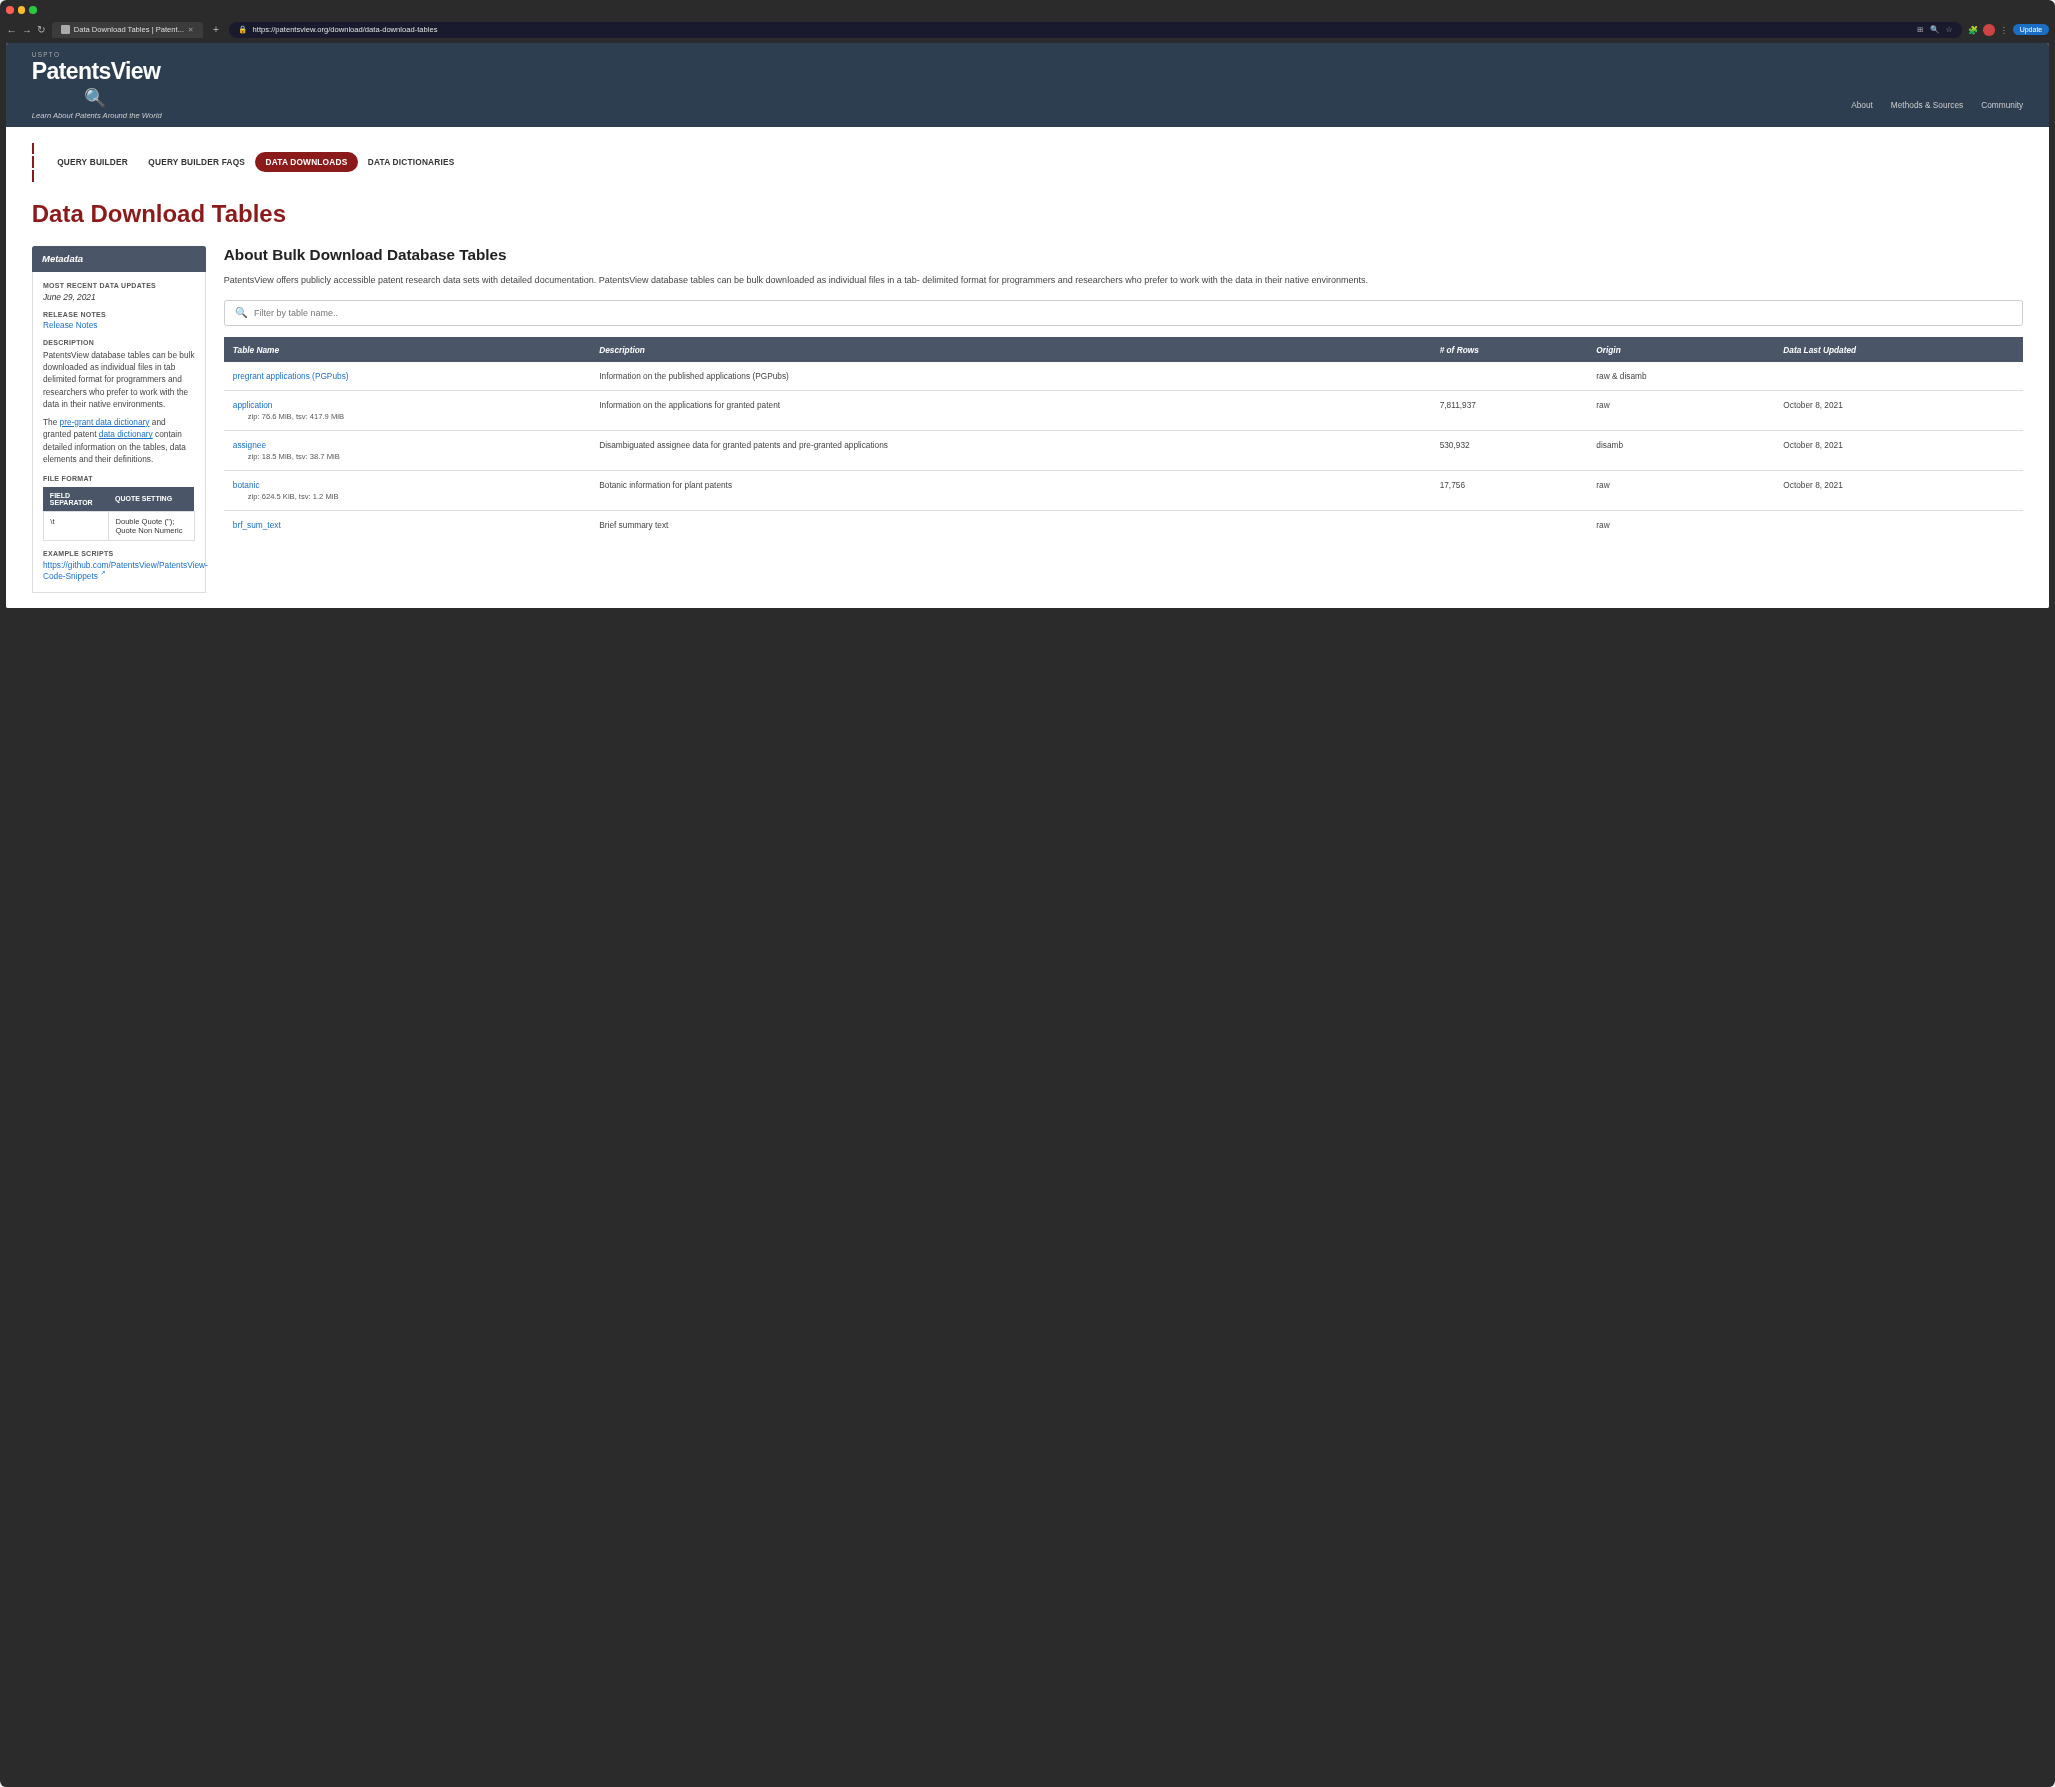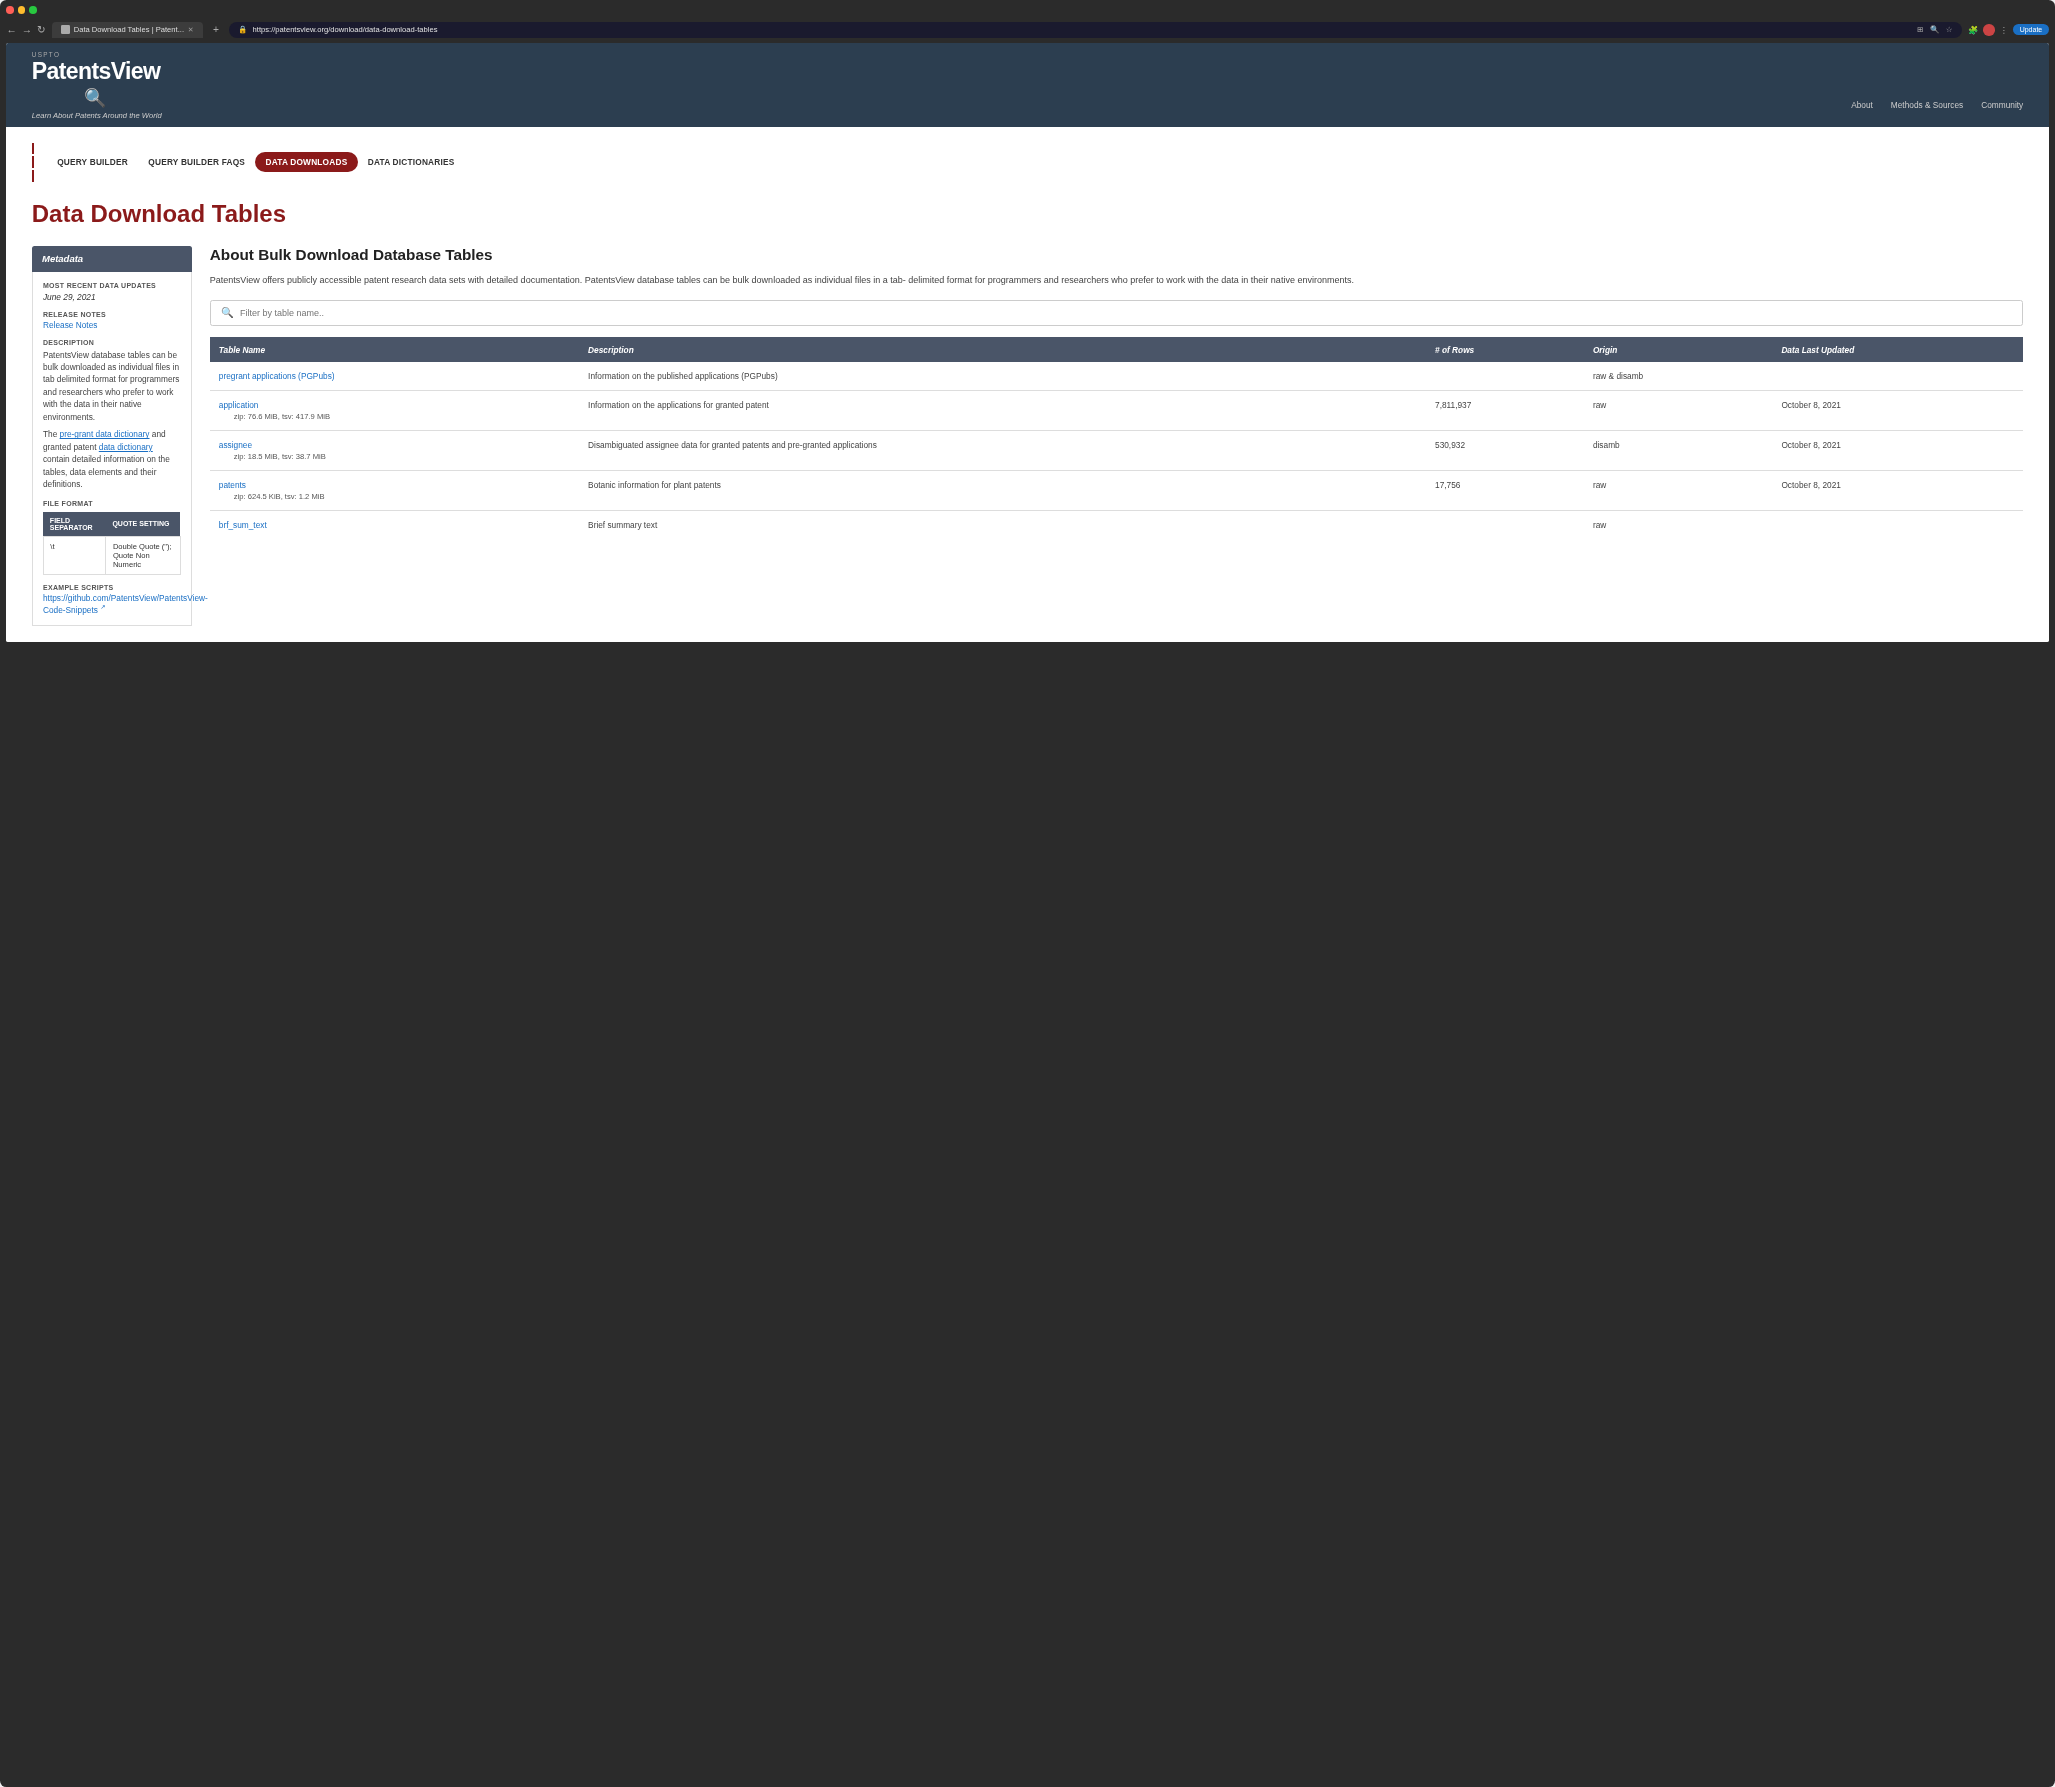--- a/index.html
+++ b/index.html
@@ -44,21 +44,21 @@
     .sub-nav-item { color: #333; text-decoration: none; font-size: 8.3px; font-weight: 600; padding: 5.1px 10.2px; letter-spacing: 0.2px; }
     .sub-nav-item.active { background: #8b1a1a; color: white; border-radius: 12.7px; }
 
     
     .page-title { color: #8b1a1a; font-size: 24px; font-weight: 700; margin-bottom: 18px; }
 
     
     .two-col { display: flex; gap: 18px; }
 
     
-    .sidebar { width: 160px; flex-shrink: 0; border-radius: 8px; }
+    .sidebar { width: 174px; flex-shrink: 0; border-radius: 8px; }
     .sidebar-header { background: #4a5568; color: white; padding: 7.6px 10.2px; font-style: italic; font-weight: 600; font-size: 9.5px; border-radius: 2.5px 2.5px 0 0; }
     .sidebar-body { border: 0.6px solid #ddd; border-top: none; padding: 10.2px; }
     .sidebar-section-title { font-size: 7px; font-weight: 700; color: #555; letter-spacing: 0.3px; margin-bottom: 2.5px; margin-top: 9px; text-transform: uppercase; }
     .sidebar-section-title:first-child { margin-top: 0; }
     .sidebar-date { font-style: italic; color: #333; font-size: 8.3px; margin-bottom: 2.5px; }
     .sidebar-link { color: #1a6fc4; text-decoration: none; font-size: 8.3px; display: block; margin-bottom: 2.5px; }
     .sidebar-text { color: #444; font-size: 8.3px; line-height: 1.5; margin-top: 2.5px; }
     .sidebar-inline-link { color: #1a6fc4; text-decoration: underline; }
 
     
@@ -257,21 +257,21 @@
       <a href="#" class="table-link">assignee</a>
       <div class="table-meta">zip: 18.5 MiB, tsv: 38.7 MiB</div>
     </td>
     <td>Disambiguated assignee data for granted patents and pre-granted applications</td>
     <td>530,932</td>
     <td>disamb</td>
     <td>October 8, 2021</td>
   </tr>
                 <tr>
     <td>
-      <a href="#" class="table-link">patents</a>
+      <a href="#" class="table-link">botanic</a>
       <div class="table-meta">zip: 624.5 KiB, tsv: 1.2 MiB</div>
     </td>
     <td>Botanic information for plant patents</td>
     <td>17,756</td>
     <td>raw</td>
     <td>October 8, 2021</td>
   </tr>
                 <tr>
     <td>
       <a href="#" class="table-link">brf_sum_text</a>

